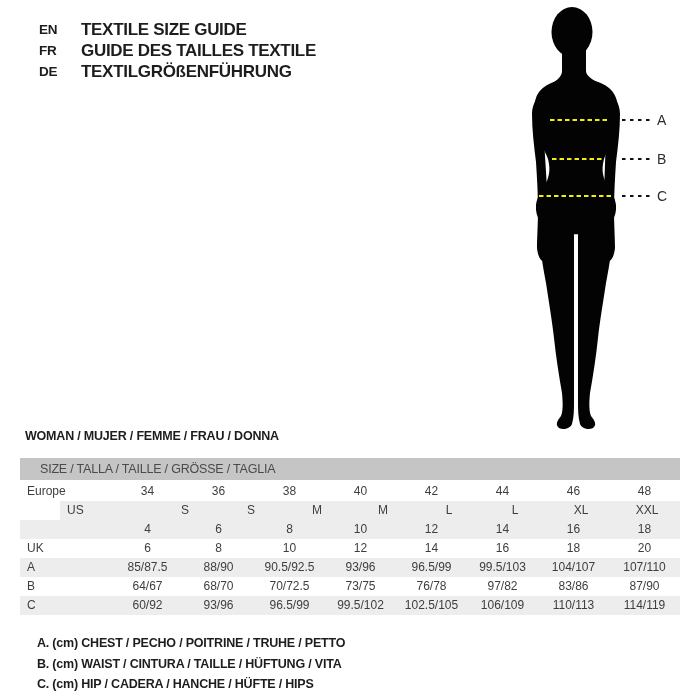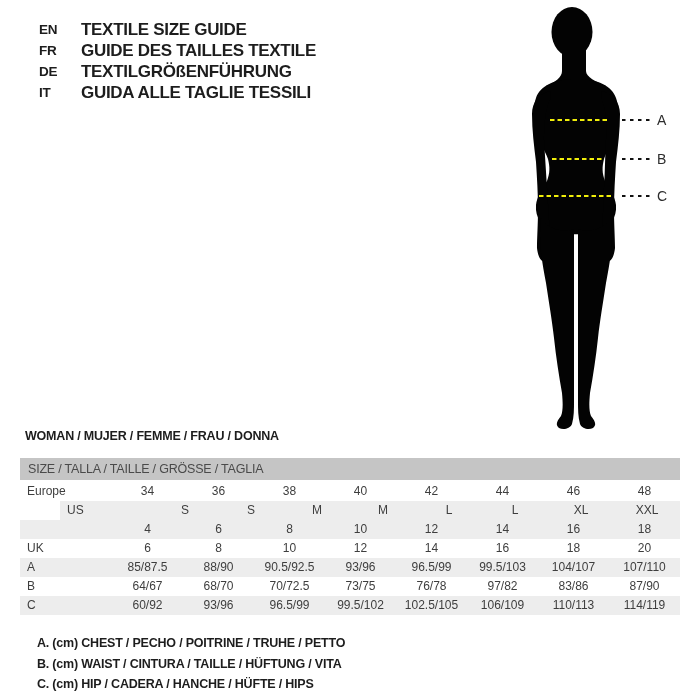--- a/index.html
+++ b/index.html
@@ -19,21 +19,21 @@
   .measure-label{position:absolute;left:657px;width:20px;height:18px;line-height:18px;
     font-size:14px;color:#2d2d2d;font-weight:400;}
   #label-a{top:111px;} #label-b{top:150px;} #label-c{top:187px;}
 
   
   .section-title{position:absolute;left:25px;top:429px;font-weight:bold;font-size:12.5px;
     color:#1d1d1d;letter-spacing:-0.2px;}
 
   
   .size-table{position:absolute;left:20px;top:458px;width:660px;}
-  .table-header{height:22px;line-height:22px;padding-left:8px;font-size:12.5px;
+  .table-header{height:22px;line-height:22px;padding-left:20px;font-size:12.5px;
     color:#4a4a4a;letter-spacing:-0.2px;}
   .table-rows{margin-top:2px;}
   .trow{display:flex;height:19px;line-height:19px;font-size:12px;color:#3e3e3e;}
   .trow .lbl{width:92px;padding-left:7px;box-sizing:border-box;text-align:left;}
   .trow .cell{flex:1;text-align:center;}
 
   
   .legend{position:absolute;left:25px;top:633px;}
   .legend-line{height:20.5px;line-height:20.5px;font-weight:bold;font-size:12.5px;
     color:#1d1d1d;letter-spacing:-0.2px;white-space:nowrap;margin-left:12px;}
@@ -46,24 +46,20 @@
       <span class="lang-code">EN</span>
       <span class="lang-label">TEXTILE SIZE GUIDE</span>
     </div>
     <div class="lang-row">
       <span class="lang-code">FR</span>
       <span class="lang-label">GUIDE DES TAILLES TEXTILE</span>
     </div>
     <div class="lang-row">
       <span class="lang-code">DE</span>
       <span class="lang-label">TEXTILGRÖßENFÜHRUNG</span>
-    </div>
-    <div class="lang-row">
-      <span class="lang-code">IT</span>
-      <span class="lang-label">GUIDA ALLE TAGLIE TESSILI</span>
     </div>
   </div>
 
 <div class="figure-wrap">
   <svg width="160" height="425" viewBox="0 0 160 425">
     <g fill="#030303">
       <ellipse cx="80" cy="27" rx="20.5" ry="25" fill="#030303"></ellipse>
       <path d="M70,38 L70,66 C70,72 64,77 54,81 L114,81 C104,77 94,72 94,66 L94,38 Z" fill="#030303"></path>
       <path d="M84,74 C106,74 120,81 124,93 C127,101 126,109 125,117 C123,135 115,145 112,154 C110,162 110,168 113,176 C119,185 123,192 124,200 C125,213 118,222 105,227 C97,230 71,230 63,227 C50,222 43,213 44,200 C45,192 49,185 55,176 C58,168 58,162 56,154 C53,145 45,135 43,117 C42,109 41,101 44,93 C48,81 62,74 84,74 Z" fill="#030303"></path>
       <path d="M110,86 C121,89 128,97 128,109 C128,125 126,141 124,157 C123,173 122,189 122,205 C122,219 123,233 123,243 C122,253 118,259 113,255 C110,251 110,241 110,231 C111,215 111,199 112,183 C113,167 113,151 114,135 C115,121 114,103 109,93 Z" fill="#030303"></path>

